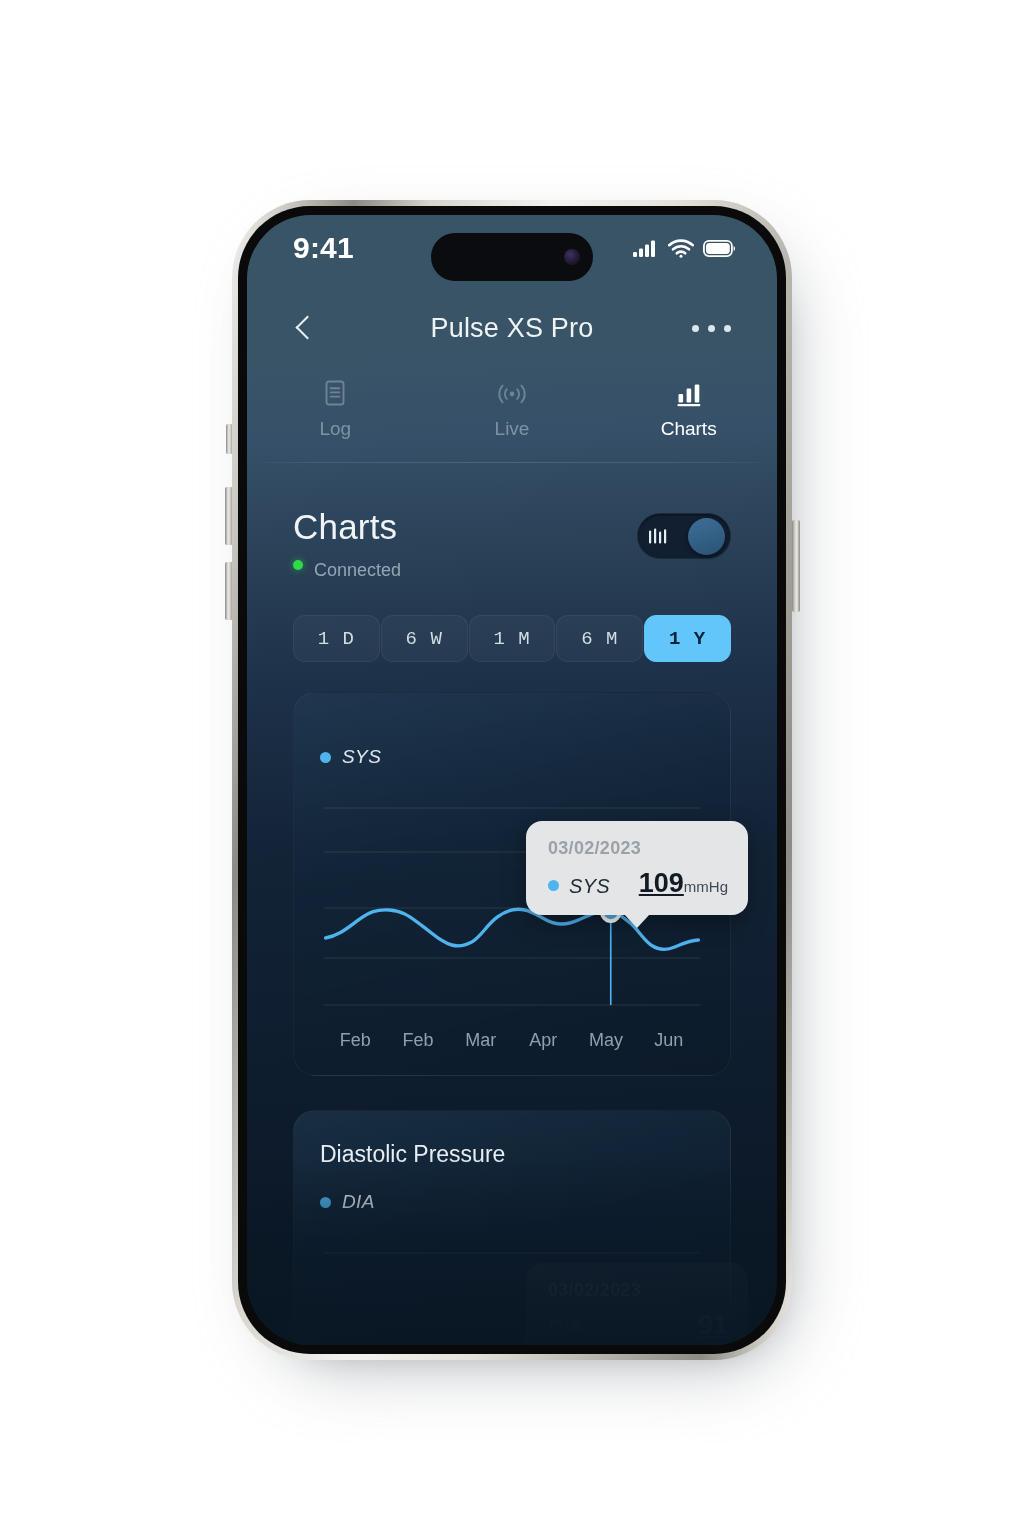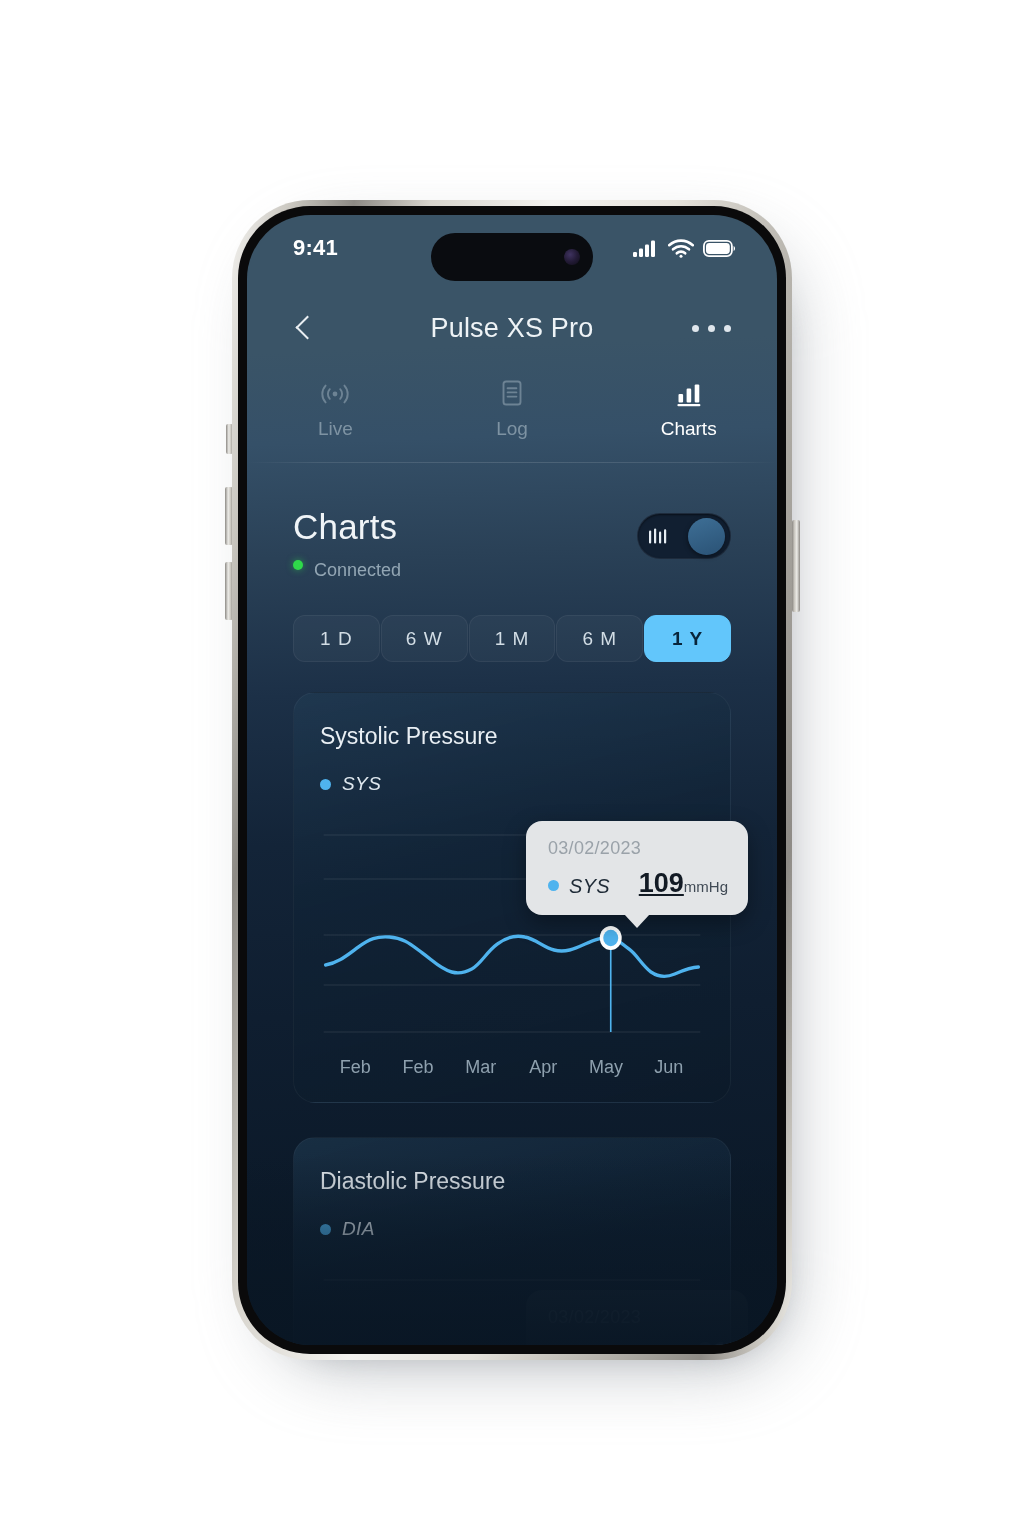--- a/index.html
+++ b/index.html
@@ -69,21 +69,21 @@
   .seam-top   { left: 494px; top: 200px; width: 10px; height: 5px; }
   .seam-bot   { left: 494px; top: 1355px; width: 10px; height: 5px; }
 
   
   .statusbar {
     position: absolute; left:0; top:0; width:100%; height: 66px;
     display:flex; align-items:center; justify-content:space-between;
     padding: 0 42px 0 46px;
     z-index: 40;
   }
-  .clock { color:#fff; font-size: 22px; font-weight: 700; letter-spacing:.2px; }
+  .clock { color:#fff; font-size: 30px; font-weight: 700; letter-spacing:.2px; }
   .st-right { display:flex; align-items:center; gap:9px; }
 
   .dynamic-island {
     position:absolute; left:50%; top: 18px; transform: translateX(-50%);
     width: 162px; height: 48px; border-radius: 26px;
     background:#0a0c10; z-index: 45;
     display:flex; align-items:center; justify-content:flex-end;
     padding-right: 13px;
   }
   .di-cam { width:16px; height:16px; border-radius:50%;
@@ -137,21 +137,21 @@
     border: 1px solid rgba(255,255,255,.055);
     display:flex; align-items:center; justify-content:space-between;
     padding: 0 5px 0 10px; margin-top: 6px; cursor:pointer;
     box-shadow: inset 0 1px 2px rgba(0,0,0,.5);
   }
   .tg-knob { width: 37px; height:37px; border-radius:50%;
              background: linear-gradient(160deg,#3e6f96,#2a5275);
              box-shadow: 0 2px 5px rgba(0,0,0,.45); }
 
   
-  .ranges { display:flex; gap:1px; padding: 34px 46px 0 46px; }
+  .ranges { display:flex; gap:1px; padding: 34px 46px 0 46px; font-family: Liberation Mono, monospace; }
   .range {
     flex:1; height: 47px; border-radius:12px;
     display:flex; align-items:center; justify-content:center;
     font-size:19px; letter-spacing:1px;
     background: rgba(255,255,255,.035);
     border: 1px solid rgba(255,255,255,.055);
     color:#d2dde5; cursor:pointer;
   }
   .range.sel { background:#62c6fb; border-color:#62c6fb; color:#08243a; font-weight:700; }
 
@@ -175,21 +175,21 @@
   .xaxis span { flex:1; text-align:center; color:#8ea0ae; font-size:18px; }
 
   
   .tooltip {
     position:absolute; z-index: 60;
     background: #e3e5e7; border-radius: 16px;
     padding: 17px 20px 16px 22px;
     width: 222px;
     box-shadow: 0 8px 22px rgba(0,0,0,.35);
   }
-  .tt-date { color:#9aa2a9; font-size:18px; letter-spacing:.3px; }
+  .tt-date { color:#9aa2a9; font-size:18px; letter-spacing:.3px;font-weight:bold; }
   .tt-row { display:flex; align-items:baseline; justify-content:space-between; margin-top:9px; }
   .tt-left { display:flex; align-items:center; gap:10px; }
   .tt-dot { width:11px; height:11px; border-radius:50%; background:#4fb3ee; position:relative; top:-1px;}
   .tt-series { color:#1e2a36; font-size:20px; font-style:italic; letter-spacing:.3px; }
   .tt-val { color:#121a24; font-size:27px; font-weight:700;text-decoration:underline; }
   .tt-unit { color:#404a55; font-size:15px; font-weight:400; }
   .tt-arrow {
     position:absolute; left: 98px; bottom: -13px;
     width:0; height:0; border-left: 13px solid transparent; border-right: 13px solid transparent;
     border-top: 14px solid #e3e5e7;
@@ -257,38 +257,38 @@
         <div class="dots">
               <i></i>
               <i></i>
               <i></i>
             </div>
       </div>
 
       <div class="tabbar">
         <div class="tab inactive">
           <div class="tab-ico">
+            <svg width="26" height="28" viewBox="0 0 26 28">
+              <rect x="4.5" y="2.5" width="17" height="23" rx="2.6" stroke="#6d8394" stroke-width="1.9" fill="none"></rect>
+              <path d="M8.6 9.2h8.8M8.6 13.4h8.8M8.6 17.6h8.8" stroke="#6d8394" stroke-width="1.9" stroke-linecap="round"></path>
+            </svg>
+          </div>
+          <div class="tab-lbl">Log</div>
+        </div>
+        <div class="tab inactive">
+          <div class="tab-ico">
             <svg width="32" height="26" viewBox="0 0 32 26">
               <circle cx="16" cy="13" r="2.4" fill="#6d8394"></circle>
               <path d="M10.8 8.2a7 7 0 0 0 0 9.6" stroke="#6d8394" stroke-width="1.9" fill="none" stroke-linecap="round"></path>
               <path d="M21.2 8.2a7 7 0 0 1 0 9.6" stroke="#6d8394" stroke-width="1.9" fill="none" stroke-linecap="round"></path>
               <path d="M6.6 4.6a12.4 12.4 0 0 0 0 16.8" stroke="#6d8394" stroke-width="1.9" fill="none" stroke-linecap="round"></path>
               <path d="M25.4 4.6a12.4 12.4 0 0 1 0 16.8" stroke="#6d8394" stroke-width="1.9" fill="none" stroke-linecap="round"></path>
             </svg>
           </div>
           <div class="tab-lbl">Live</div>
-        </div>
-        <div class="tab inactive">
-          <div class="tab-ico">
-            <svg width="26" height="28" viewBox="0 0 26 28">
-              <rect x="4.5" y="2.5" width="17" height="23" rx="2.6" stroke="#6d8394" stroke-width="1.9" fill="none"></rect>
-              <path d="M8.6 9.2h8.8M8.6 13.4h8.8M8.6 17.6h8.8" stroke="#6d8394" stroke-width="1.9" stroke-linecap="round"></path>
-            </svg>
-          </div>
-          <div class="tab-lbl">Log</div>
         </div>
         <div class="tab active">
           <div class="tab-ico">
             <svg width="28" height="26" viewBox="0 0 28 26">
               <rect x="3.5" y="13" width="4.6" height="8.6" rx="1.1" fill="#ffffff"></rect>
               <rect x="11.6" y="7.6" width="4.6" height="14" rx="1.1" fill="#ffffff"></rect>
               <rect x="19.7" y="3.4" width="4.6" height="18.2" rx="1.1" fill="#ffffff"></rect>
               <rect x="2.4" y="23" width="23" height="2.3" rx="1.1" fill="#ffffff"></rect>
             </svg>
           </div>
@@ -320,21 +320,20 @@
 
         <div class="ranges">
           <div class="range">1 D</div>
           <div class="range">6 W</div>
           <div class="range">1 M</div>
           <div class="range">6 M</div>
           <div class="range sel">1 Y</div>
         </div>
 
         <div class="card">
-          <div class="card-title">Systolic Pressure</div>
           <div class="legend">
             <span class="legend-dot"></span>
             <span class="legend-lbl">SYS</span>
           </div>
 
           <div class="plot">
             <svg viewBox="0 0 420 230" preserveAspectRatio="none">
               <g>
                 <line x1="4" y1="18" x2="416" y2="18" stroke="#ffffff" stroke-opacity=".11" stroke-width="1"></line>
                 <line x1="4" y1="62" x2="416" y2="62" stroke="#ffffff" stroke-opacity=".11" stroke-width="1"></line>

